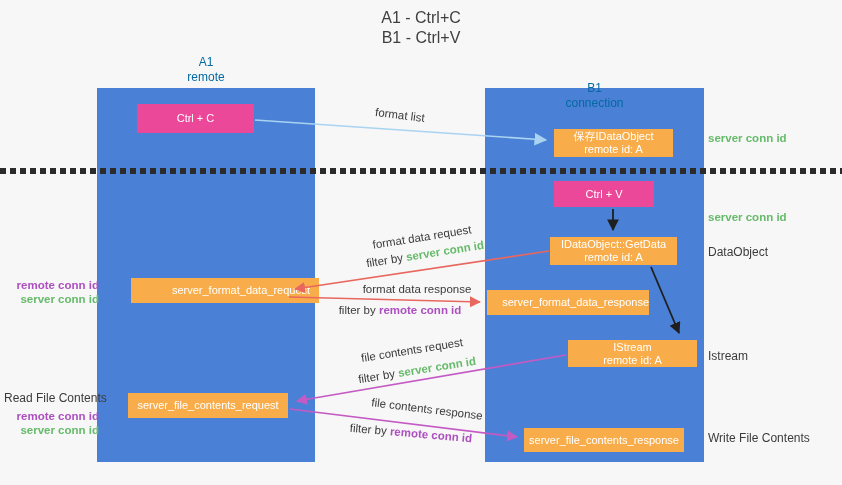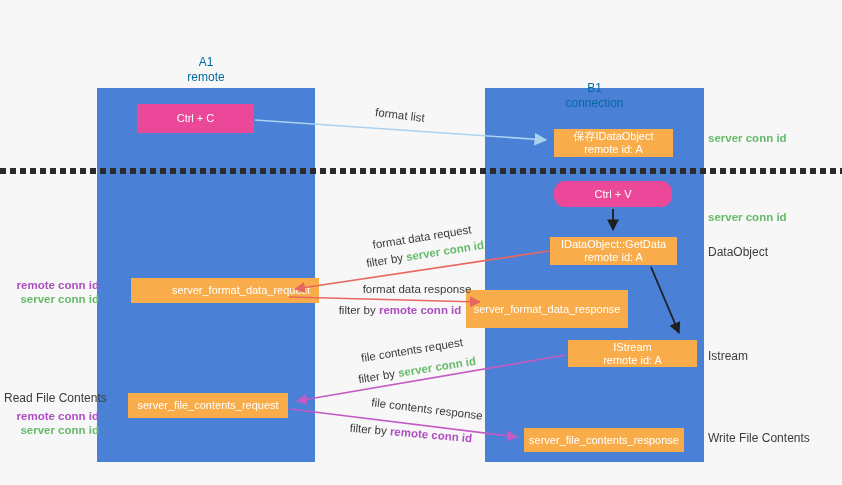--- a/index.html
+++ b/index.html
@@ -22,24 +22,24 @@
              background:repeating-linear-gradient(90deg,#2b2b2b 0 6px, transparent 6px 10px); }
 
   .node { position:absolute; color:#ffffff; font-size:11px; line-height:13px;
           display:flex; flex-direction:column; align-items:center; justify-content:center;
           text-align:center; white-space:nowrap; }
   .green  { background:#ec4899; }
   .orange { background:#f9ad4a; }
 
   .n-ctrl-c   { left:137px; top:104px; width:117px; height:29px; }
   .n-save-do  { left:554px; top:129px; width:119px; height:28px; }
-  .n-ctrl-v   { left:554px; top:181px; width:118px; height:26px;border-radius:11px; }
+  .n-ctrl-v   { left:554px; top:181px; width:100px; height:26px; }
   .n-getdata  { left:550px; top:237px; width:127px; height:28px; }
   .n-fmt-req  { left:131px; top:278px; width:156px; height:25px;padding-left:32px; }
-  .n-fmt-resp { left:466px; top:290px; width:162px; height:38px; }
+  .n-fmt-resp { left:487px; top:290px; width:162px; height:25px;align-items:flex-end; }
   .n-istream  { left:568px; top:340px; width:129px; height:27px; }
   .n-file-req { left:128px; top:393px; width:160px; height:25px; }
   .n-file-resp{ left:524px; top:428px; width:160px; height:24px; }
 
   .lbl { position:absolute; font-size:11.5px; color:#3b3b3b; white-space:nowrap; }
   .lbl.center { text-align:center; }
   .green-t  { color:#66bb6a; font-weight:bold; }
   .purple-t { color:#ae4fc1; font-weight:bold; }
 
   
@@ -74,20 +74,24 @@
 </head>
 <body>
 
 <div class="canvas">
 
   <div class="column col-a"></div>
   <div class="column col-b"></div>
 
   <div class="divider"></div>
 
+  <div class="title">
+    <div>A1 - Ctrl+C</div>
+    <div>B1 - Ctrl+V</div>
+  </div>
 
   <div class="col-hdr a">
     <div>A1</div>
     <div>remote</div>
   </div>
   <div class="col-hdr b">
     <div>B1</div>
     <div>connection</div>
   </div>
 

